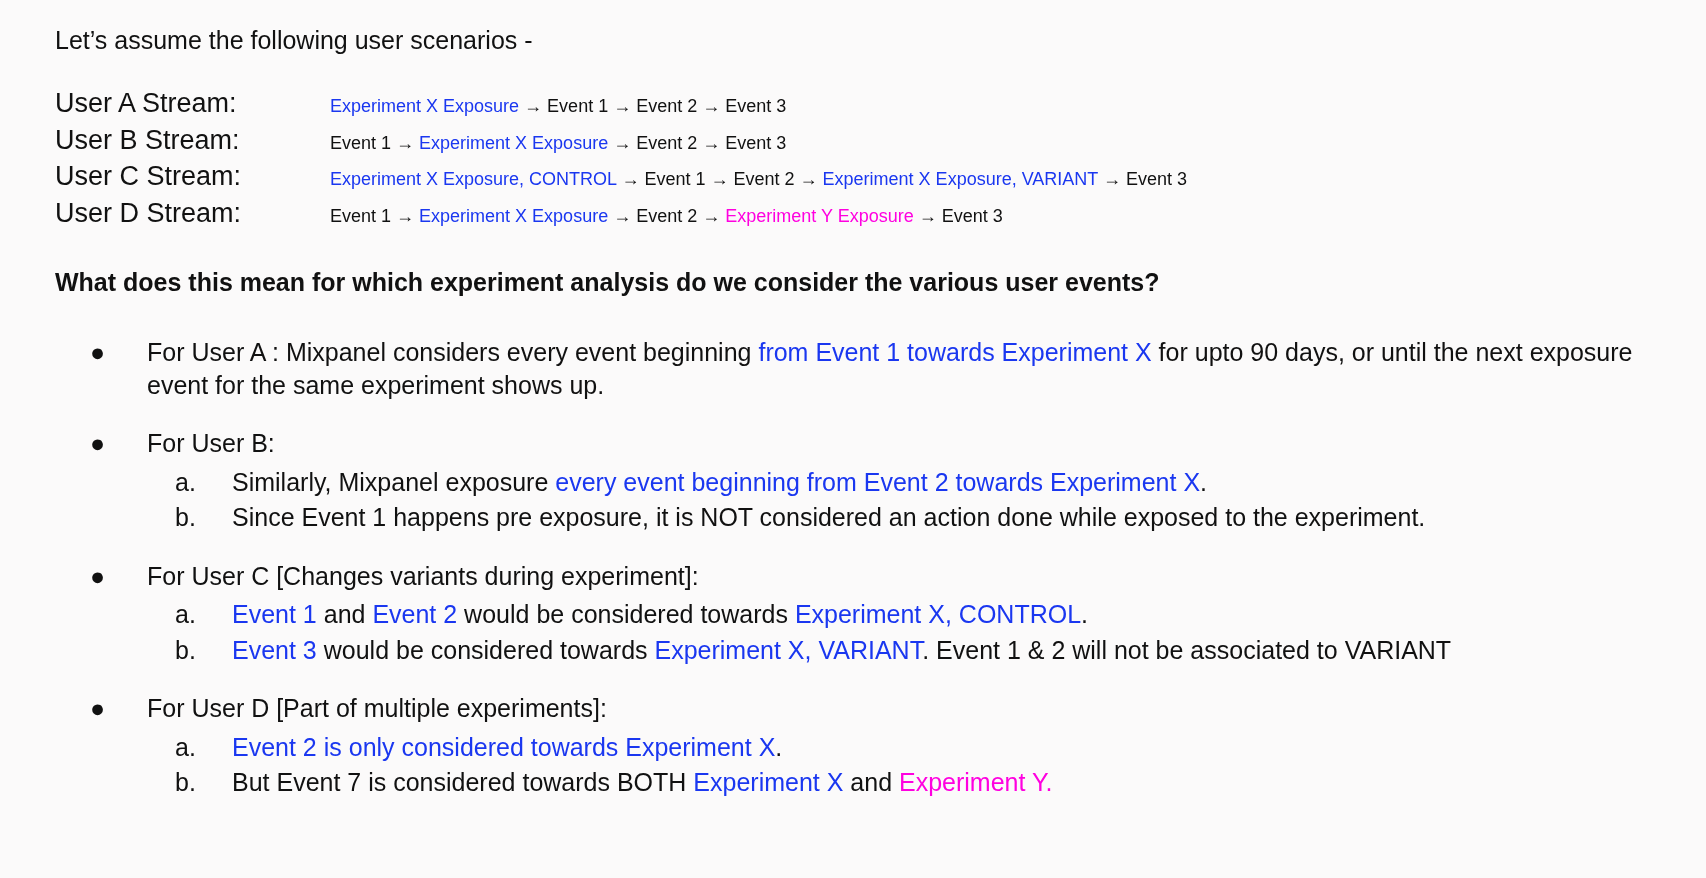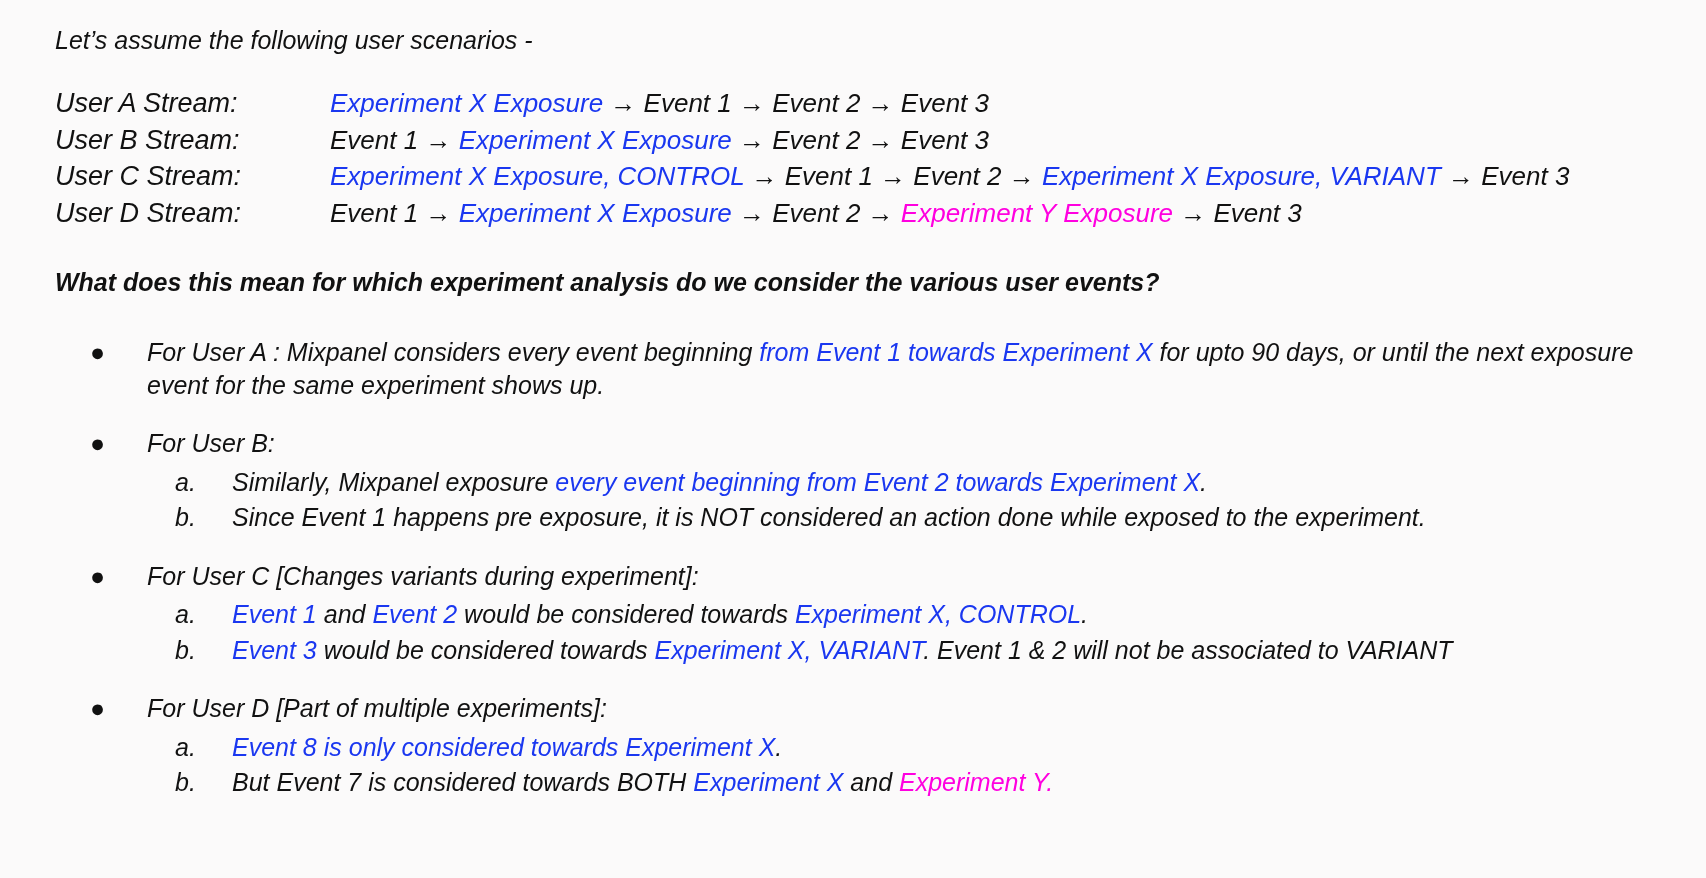--- a/index.html
+++ b/index.html
@@ -12,42 +12,41 @@
     height: 878px;
     font-family: "Liberation Sans", sans-serif;
     color: #111111;
     font-size: 25px;
     line-height: 1.28;
     overflow: hidden;
   }
   .page {
     padding: 24px 40px 0 55px;
     box-sizing: border-box;
-    font-style: italic;
   }
   .intro {
     font-size: 25px;
     margin: 0 0 30px 0;
   }
   .streams {
     margin: 0 0 36px 0;
   }
   .stream-row {
     display: flex;
     align-items: baseline;
     margin-bottom: 2px;
     white-space: nowrap;
   }
   .stream-label {
     width: 275px;
     flex: 0 0 275px;
     font-size: 27px;
   }
   .stream-chain {
-    font-size: 26px;
+    font-size: 18px;
   }
   .blue { color: #1a37f0; }
   .magenta { color: #ff00e0; margin-top: 48px; }
   .plain { color: #111111; }
 
   .question {
     font-weight: bold;
     font-size: 25px;
     margin: 0 0 38px 0;
   }
@@ -138,19 +137,19 @@
         <div class="bullet-text"><span class="plain">For User C [Changes variants during experiment]:</span></div>
         <ol class="sub">
           <li><span class="marker">a.</span><span><span class="blue">Event 1</span><span class="plain"> and </span><span class="blue">Event 2</span><span class="plain"> would be considered towards </span><span class="blue">Experiment X, CONTROL</span><span class="plain">.</span></span></li>
           <li><span class="marker">b.</span><span><span class="blue">Event 3</span><span class="plain"> would be considered towards </span><span class="blue">Experiment X, VARIANT</span><span class="plain">. Event 1 &amp; 2 will not be associated to VARIANT</span></span></li>
         </ol>
       </li>
       <li>
         <span class="dot">●</span>
         <div class="bullet-text"><span class="plain">For User D [Part of multiple experiments]:</span></div>
         <ol class="sub">
-          <li><span class="marker">a.</span><span><span class="blue">Event 8 is only considered towards Experiment X</span><span class="plain">.</span></span></li>
+          <li><span class="marker">a.</span><span><span class="blue">Event 2 is only considered towards Experiment X</span><span class="plain">.</span></span></li>
           <li><span class="marker">b.</span><span><span class="plain">But Event 7 is considered towards BOTH </span><span class="blue">Experiment X</span><span class="plain"> and </span><span class="magenta">Experiment Y.</span></span></li>
         </ol>
       </li>
     </ul>
 
 </div>
 
 </body></html>

